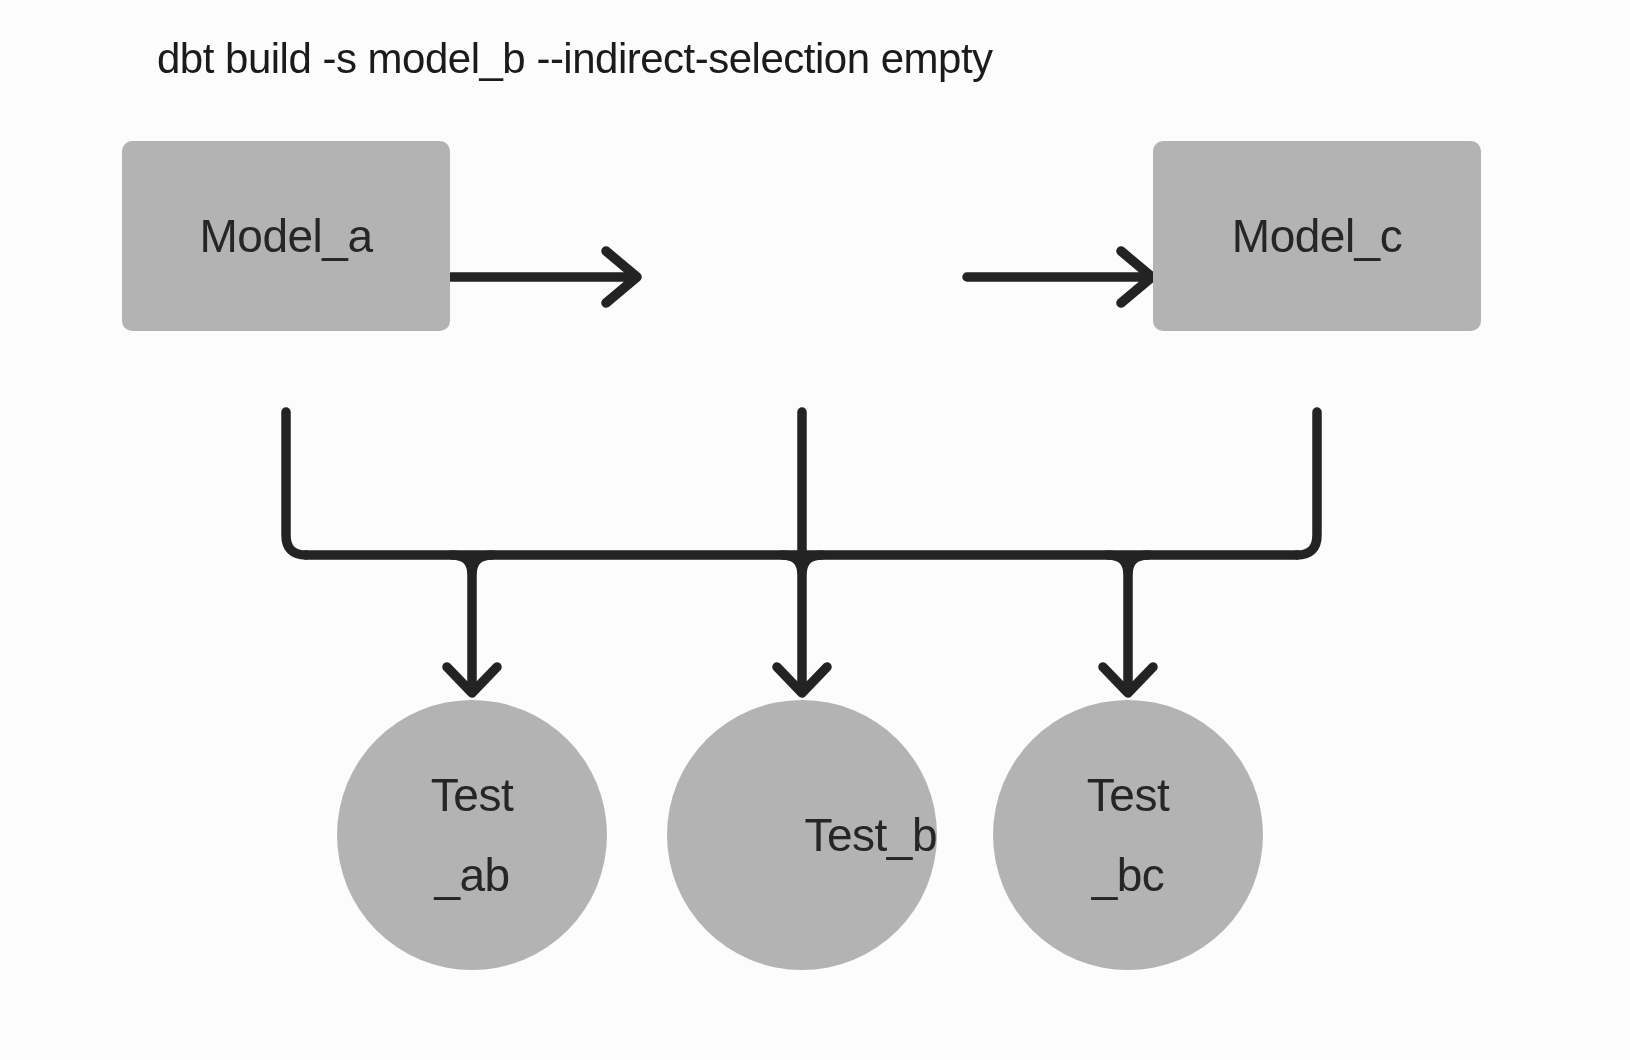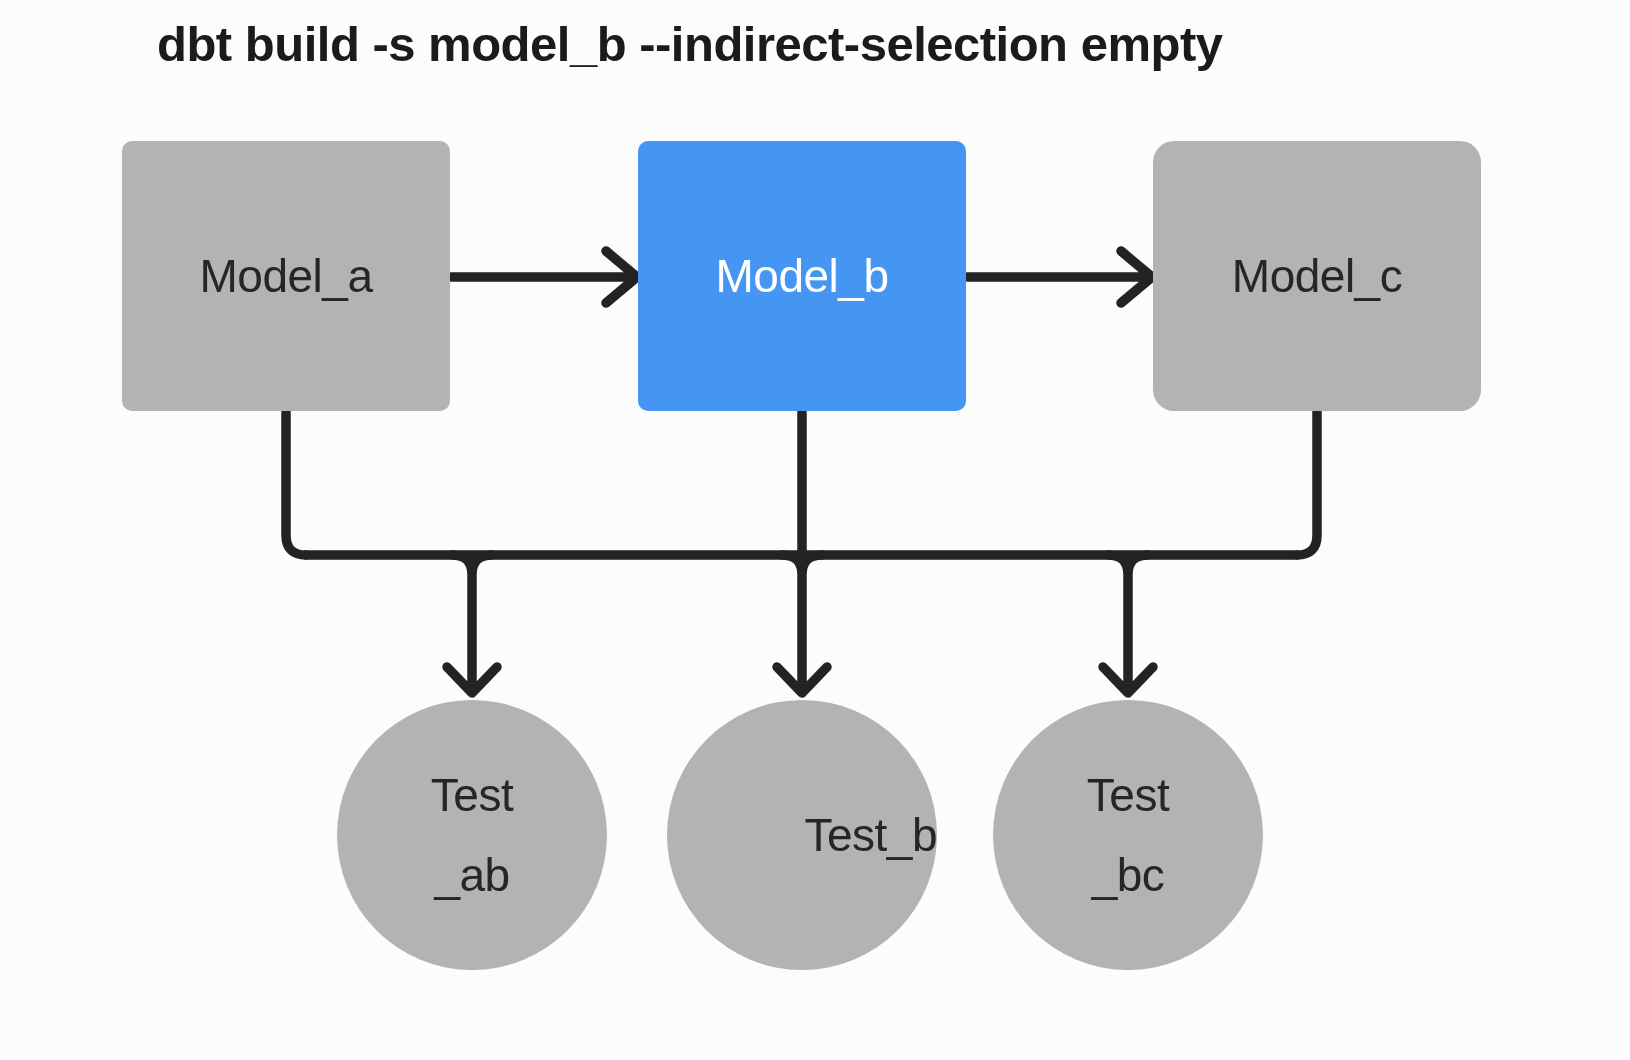--- a/index.html
+++ b/index.html
@@ -9,50 +9,50 @@
     --model-text:#262626;
     --selected-text:#ffffff;
     --edge:#232323;
     --title-text:#1b1b1d;
   }
   *{margin:0;padding:0;box-sizing:border-box;}
   html,body{width:1630px;height:1060px;overflow:hidden;}
   body{background:var(--background);font-family:"Liberation Sans","DejaVu Sans",sans-serif;}
   .canvas{position:relative;width:1630px;height:1060px;background:var(--background);}
   .title{
-    position:absolute;left:157px;top:15px;
-    font-size:49px;line-height:58px;font-weight:700;
+    position:absolute;left:157px;top:30px;
+    font-size:42px;line-height:58px;font-weight:400;
     letter-spacing:-0.5px;color:var(--title-text);
     white-space:nowrap;
   }
   .edges{position:absolute;left:0;top:0;width:1630px;height:1060px;}
   .edges path{stroke:var(--edge);stroke-width:9.5;fill:none;stroke-linecap:round;stroke-linejoin:round;}
   .model{
-    position:absolute;top:141px;height:270px;width:328px;
+    position:absolute;top:141px;height:190px;width:328px;
     background:var(--model-fill);border-radius:10px;
     display:flex;align-items:center;justify-content:center;
   }
   .model.selected{background:var(--selected-fill);}
   .model .label{
     font-size:46px;font-weight:500;letter-spacing:-0.5px;color:var(--model-text);
   }
   .model.selected .label{color:var(--selected-text);}
   .test{
     position:absolute;top:700px;width:270px;height:270px;
     background:var(--model-fill);border-radius:50%;
     display:flex;flex-direction:column;align-items:center;justify-content:center;
   }
   .test .line{
     display:block;text-align:center;
     font-size:46px;font-weight:500;letter-spacing:-0.5px;
     line-height:80px;color:var(--model-text);
   }
   #model-a{left:122px;}
   #model-b{left:638px;}
-  #model-c{left:1153px;border-radius:21px;}
+  #model-c{left:1153px;}
   #test-ab{left:337px;}
   #test-b{left:667px;align-items:flex-end;}
   #test-bc{left:993px;}
 </style>
 </head>
 <body>
 
 <div class="canvas">
 
   <div class="title">dbt build -s model_b --indirect-selection empty</div>
@@ -73,23 +73,20 @@
 
     <path d="M802 412 L802 686 M782 555 Q802 555 802 575 M822 555 Q802 555 802 575 M777 667 L802 693 L827 667"></path>
 
     <path d="M1108 555 Q1128 555 1128 575 M1148 555 Q1128 555 1128 575 M1128 575 L1128 686 M1103 667 L1128 693 L1153 667"></path>
   </svg>
 
   <div class="model" id="model-a">
     <span class="label">Model_a</span>
   </div>
 
-  <div class="model selected" id="model-b">
-    <span class="label">Model_b</span>
-  </div>
 
   <div class="model" id="model-c">
     <span class="label">Model_c</span>
   </div>
 
   <div class="test" id="test-ab">
     <span class="line">Test</span>
     <span class="line">_ab</span>
   </div>
 

